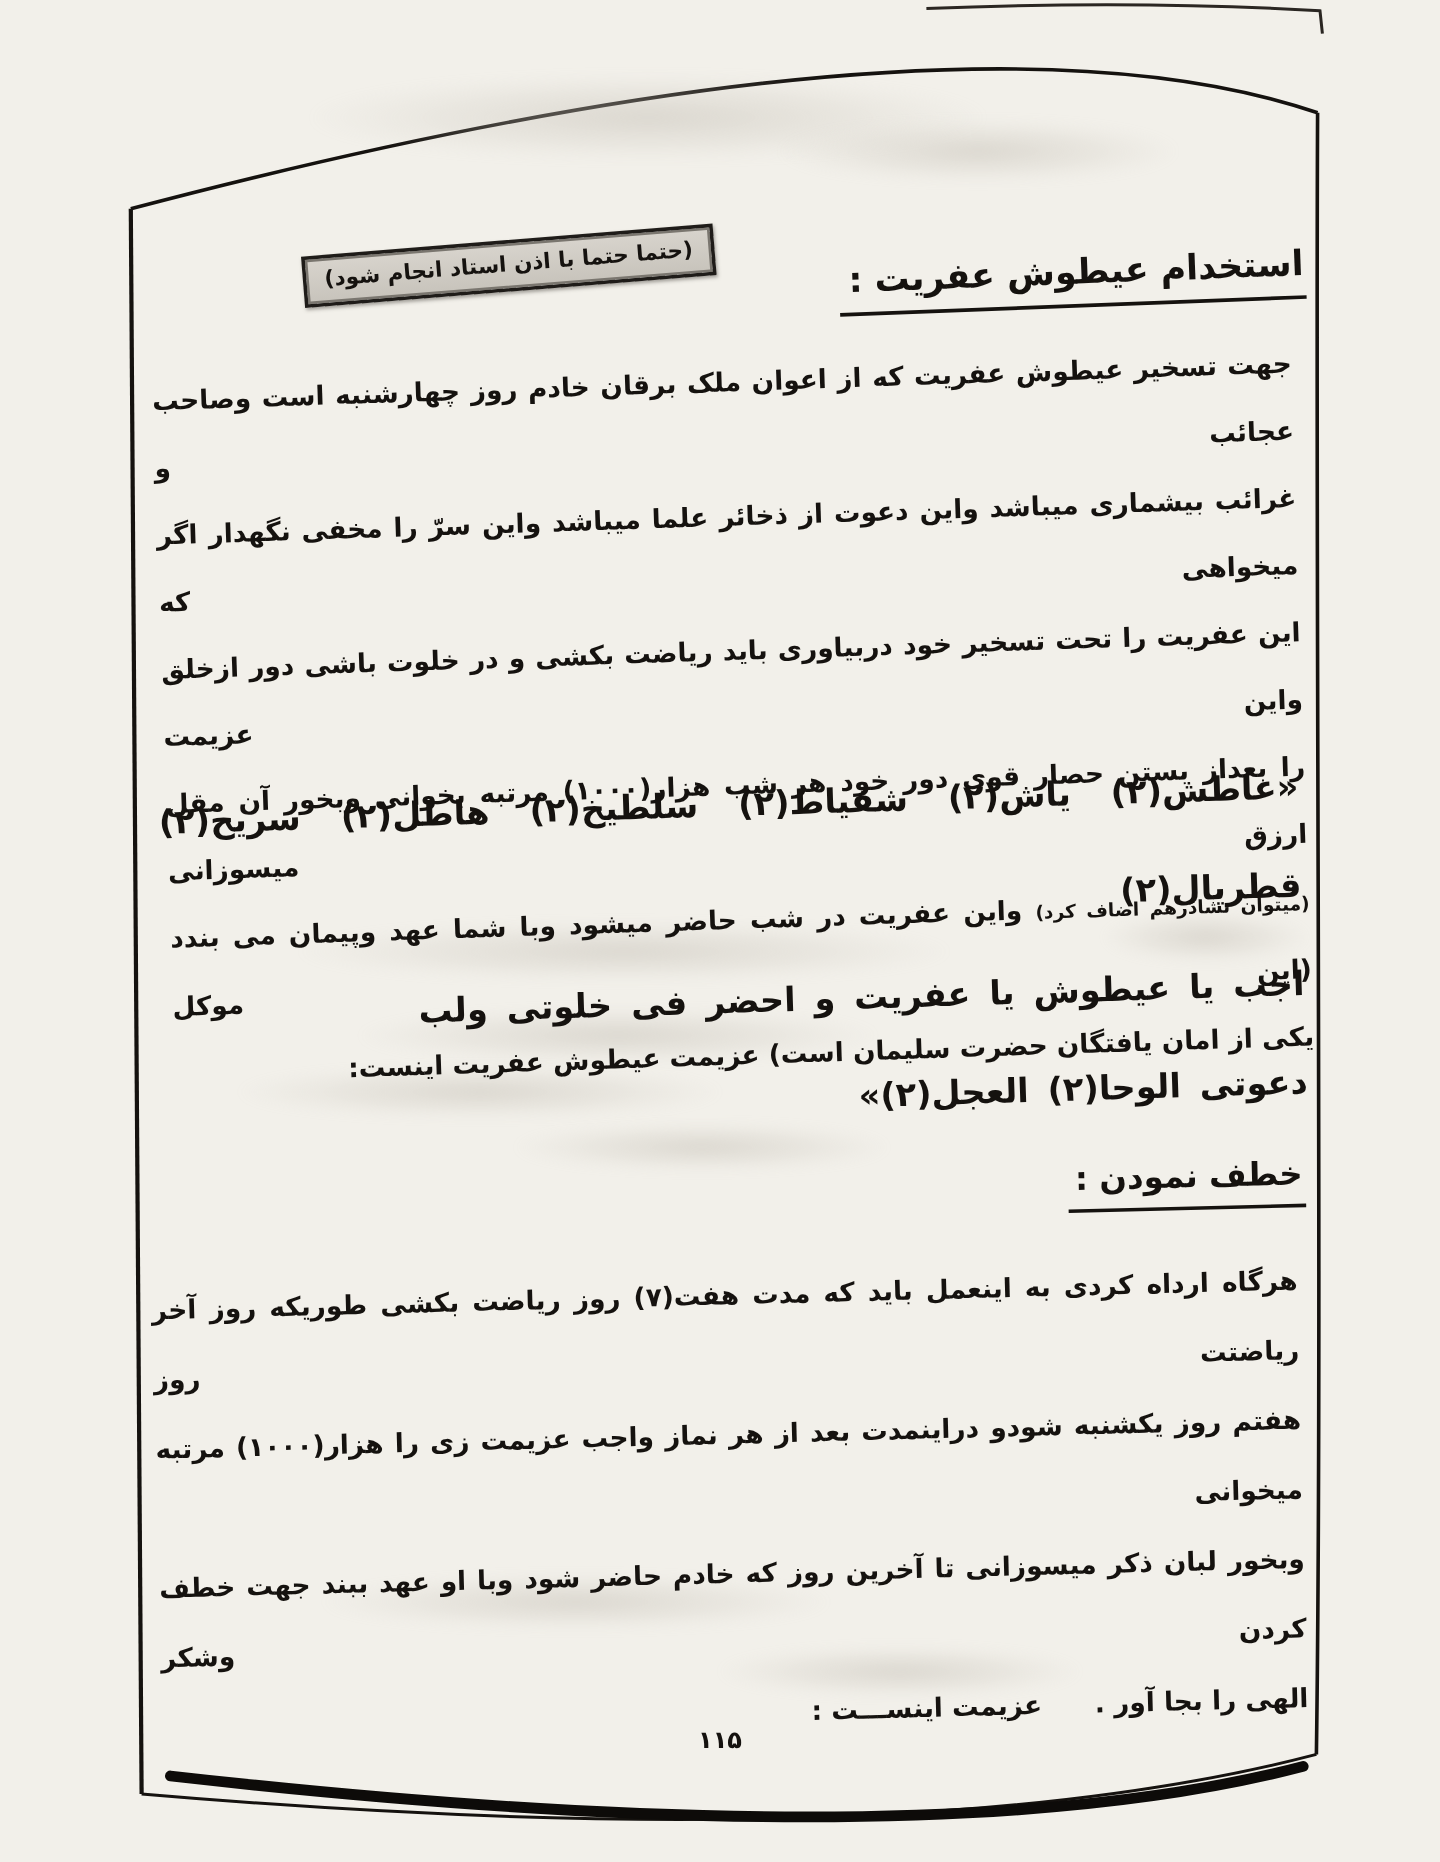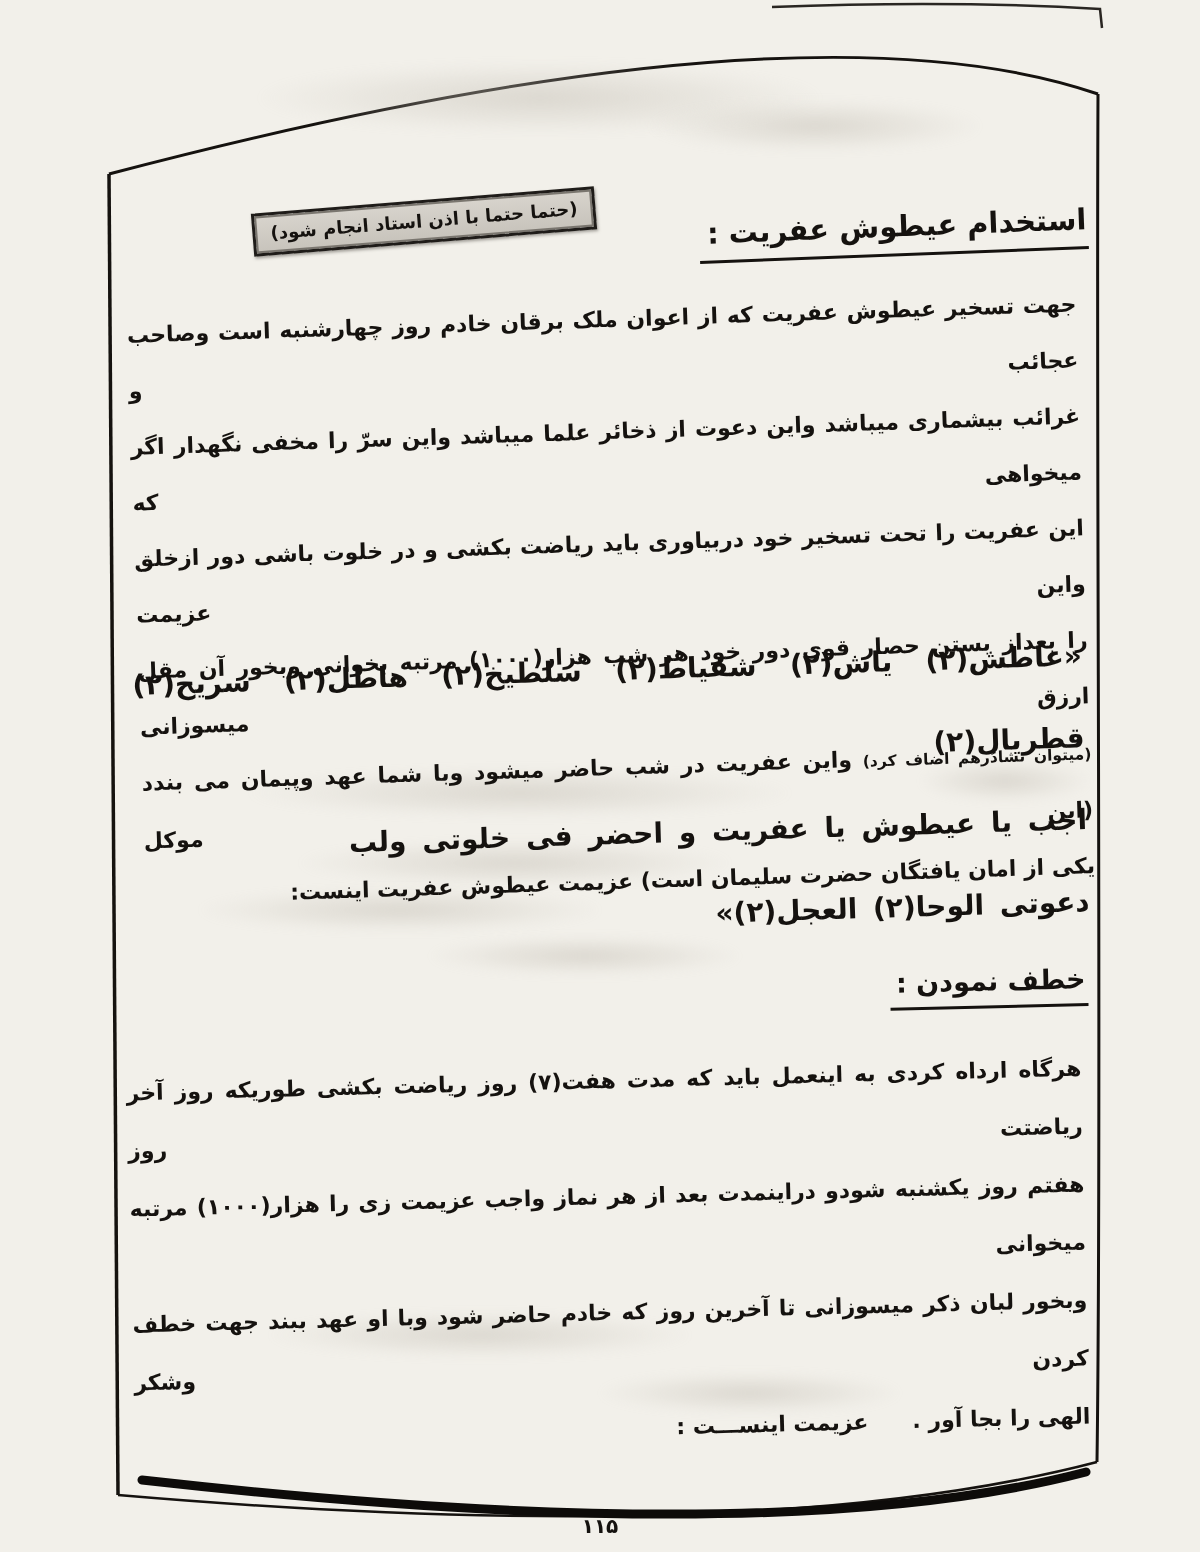--- a/index.html
+++ b/index.html
@@ -75,21 +75,21 @@
     transform: rotate(-1.5deg);
     transform-origin: center;
   }
   .jline { text-align: justify; text-align-last: justify; text-justify: inter-word; }
   .rline { text-align: right; }
   .small-note { font-size: 15.5px; }
   .invocation-line2 { text-align: right; word-spacing: 6px; padding-left: 120px; }
 
   .page-number {
     position: absolute;
-    top: 1514px; left: 0; width: 1200px;
+    top: 1438px; left: 0; width: 1200px;
     text-align: center;
     font-size: 20px;
     font-weight: bold;
     letter-spacing: 2px;
   }
 
   .smudge {
     position: absolute;
     filter: blur(5px);
     opacity: .5;

